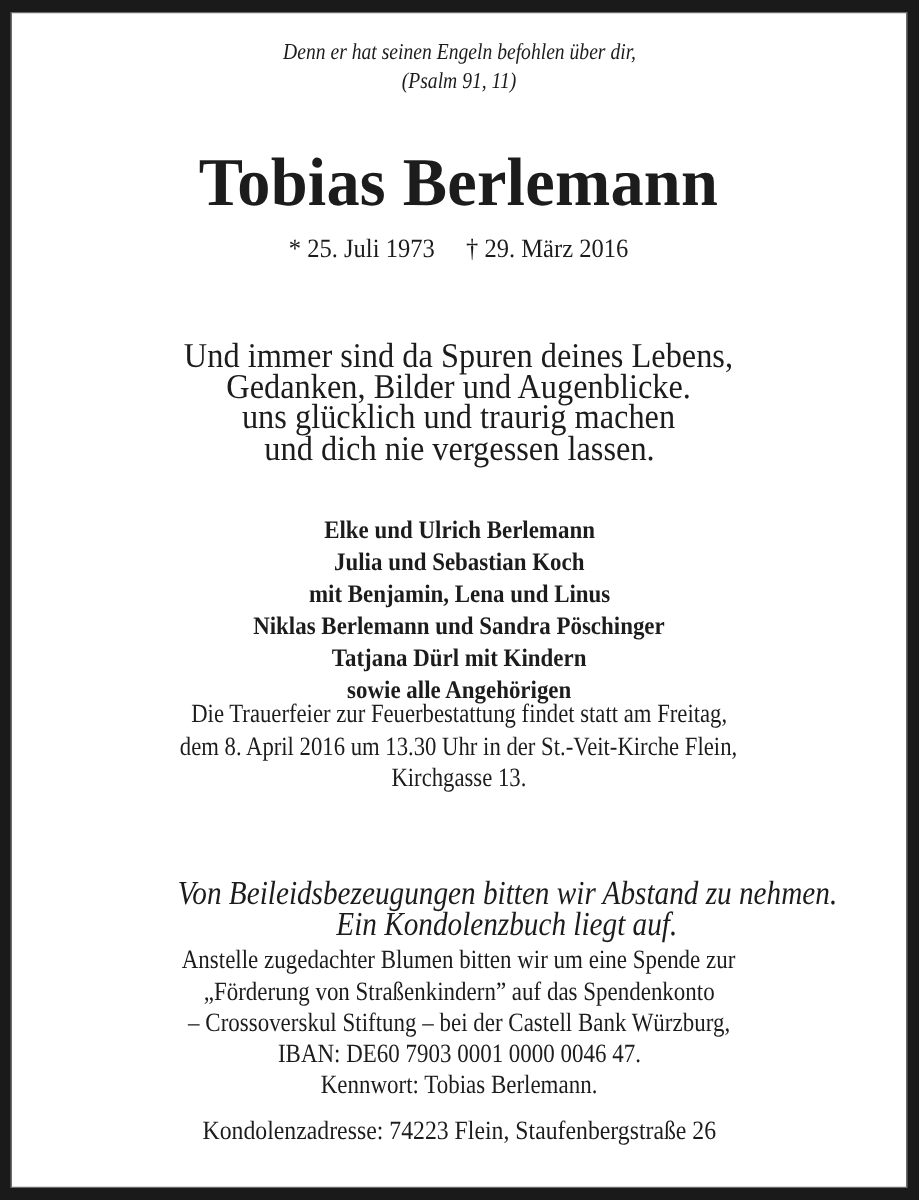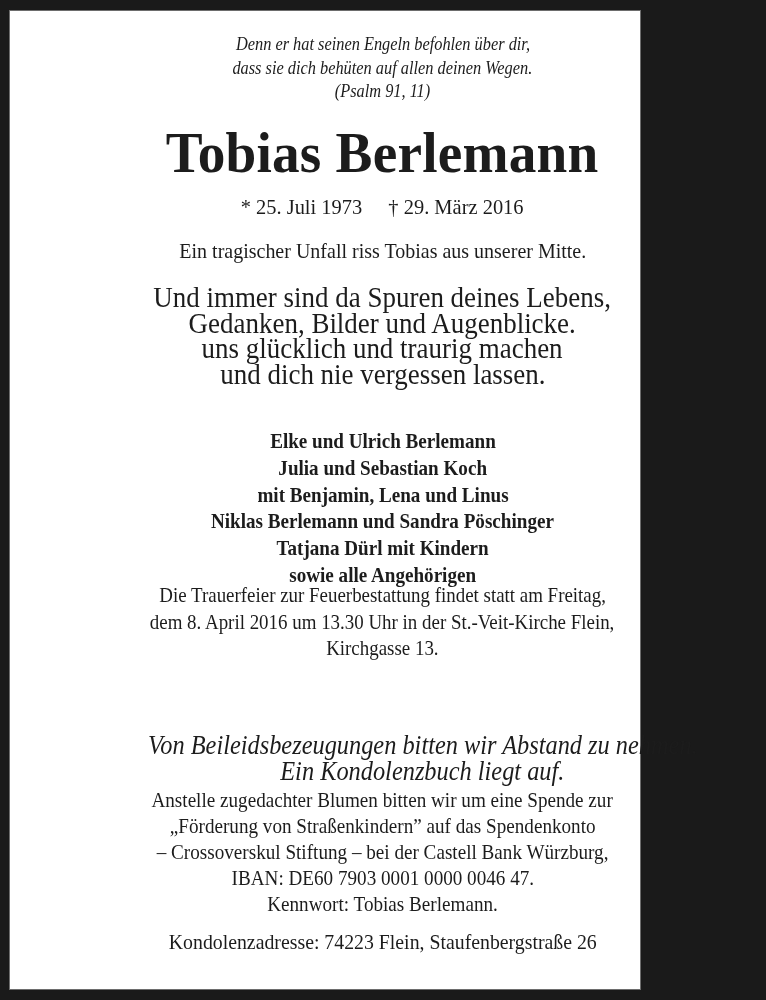--- a/index.html
+++ b/index.html
@@ -10,21 +10,21 @@
     body {
       width: 766px;
       height: 1000px;
       position: relative;
       overflow: hidden;
     }
     .frame {
       position: absolute;
       left: 9px;
       top: 10px;
-      width: 632px;
+      width: 747px;
       height: 980px;
       background: #ffffff;
       box-shadow: inset 0 0 0 1px #6d6d6d;
     }
     .notice {
       position: absolute;
       left: 0;
       top: 0;
       width: 747px;
       height: 980px;
@@ -135,35 +135,31 @@
     .address .squeeze { transform: scaleX(0.90); }
   </style>
 </head>
 <body>
 
 <div class="frame">
   <div class="notice">
 
     <div class="block psalm">
       <span class="line"><span class="squeeze">Denn er hat seinen Engeln befohlen über dir,</span></span>
-      <span class="line"><span class="squeeze">dass sie dich behüten auf allen deinen Wegen.</span></span>
       <span class="line"><span class="squeeze">(Psalm 91, 11)</span></span>
     </div>
 
     <div class="block name">
       <span class="line"><span class="squeeze">Tobias Berlemann</span></span>
     </div>
 
     <div class="block dates">
       <span class="line"><span class="squeeze"><span>* 25. Juli 1973</span><span class="gap"></span><span>† 29. März 2016</span></span></span>
     </div>
 
-    <div class="block intro">
-      <span class="line"><span class="squeeze">Ein tragischer Unfall riss Tobias aus unserer Mitte.</span></span>
-    </div>
 
     <div class="block poem">
       <span class="line"><span class="squeeze">Und immer sind da Spuren deines Lebens,</span></span>
       <span class="line"><span class="squeeze">Gedanken, Bilder und Augenblicke.</span></span>
       <span class="line"><span class="squeeze">uns glücklich und traurig machen</span></span>
       <span class="line"><span class="squeeze">und dich nie vergessen lassen.</span></span>
     </div>
 
     <div class="block mourners">
       <span class="line"><span class="squeeze">Elke und Ulrich Berlemann</span></span>

